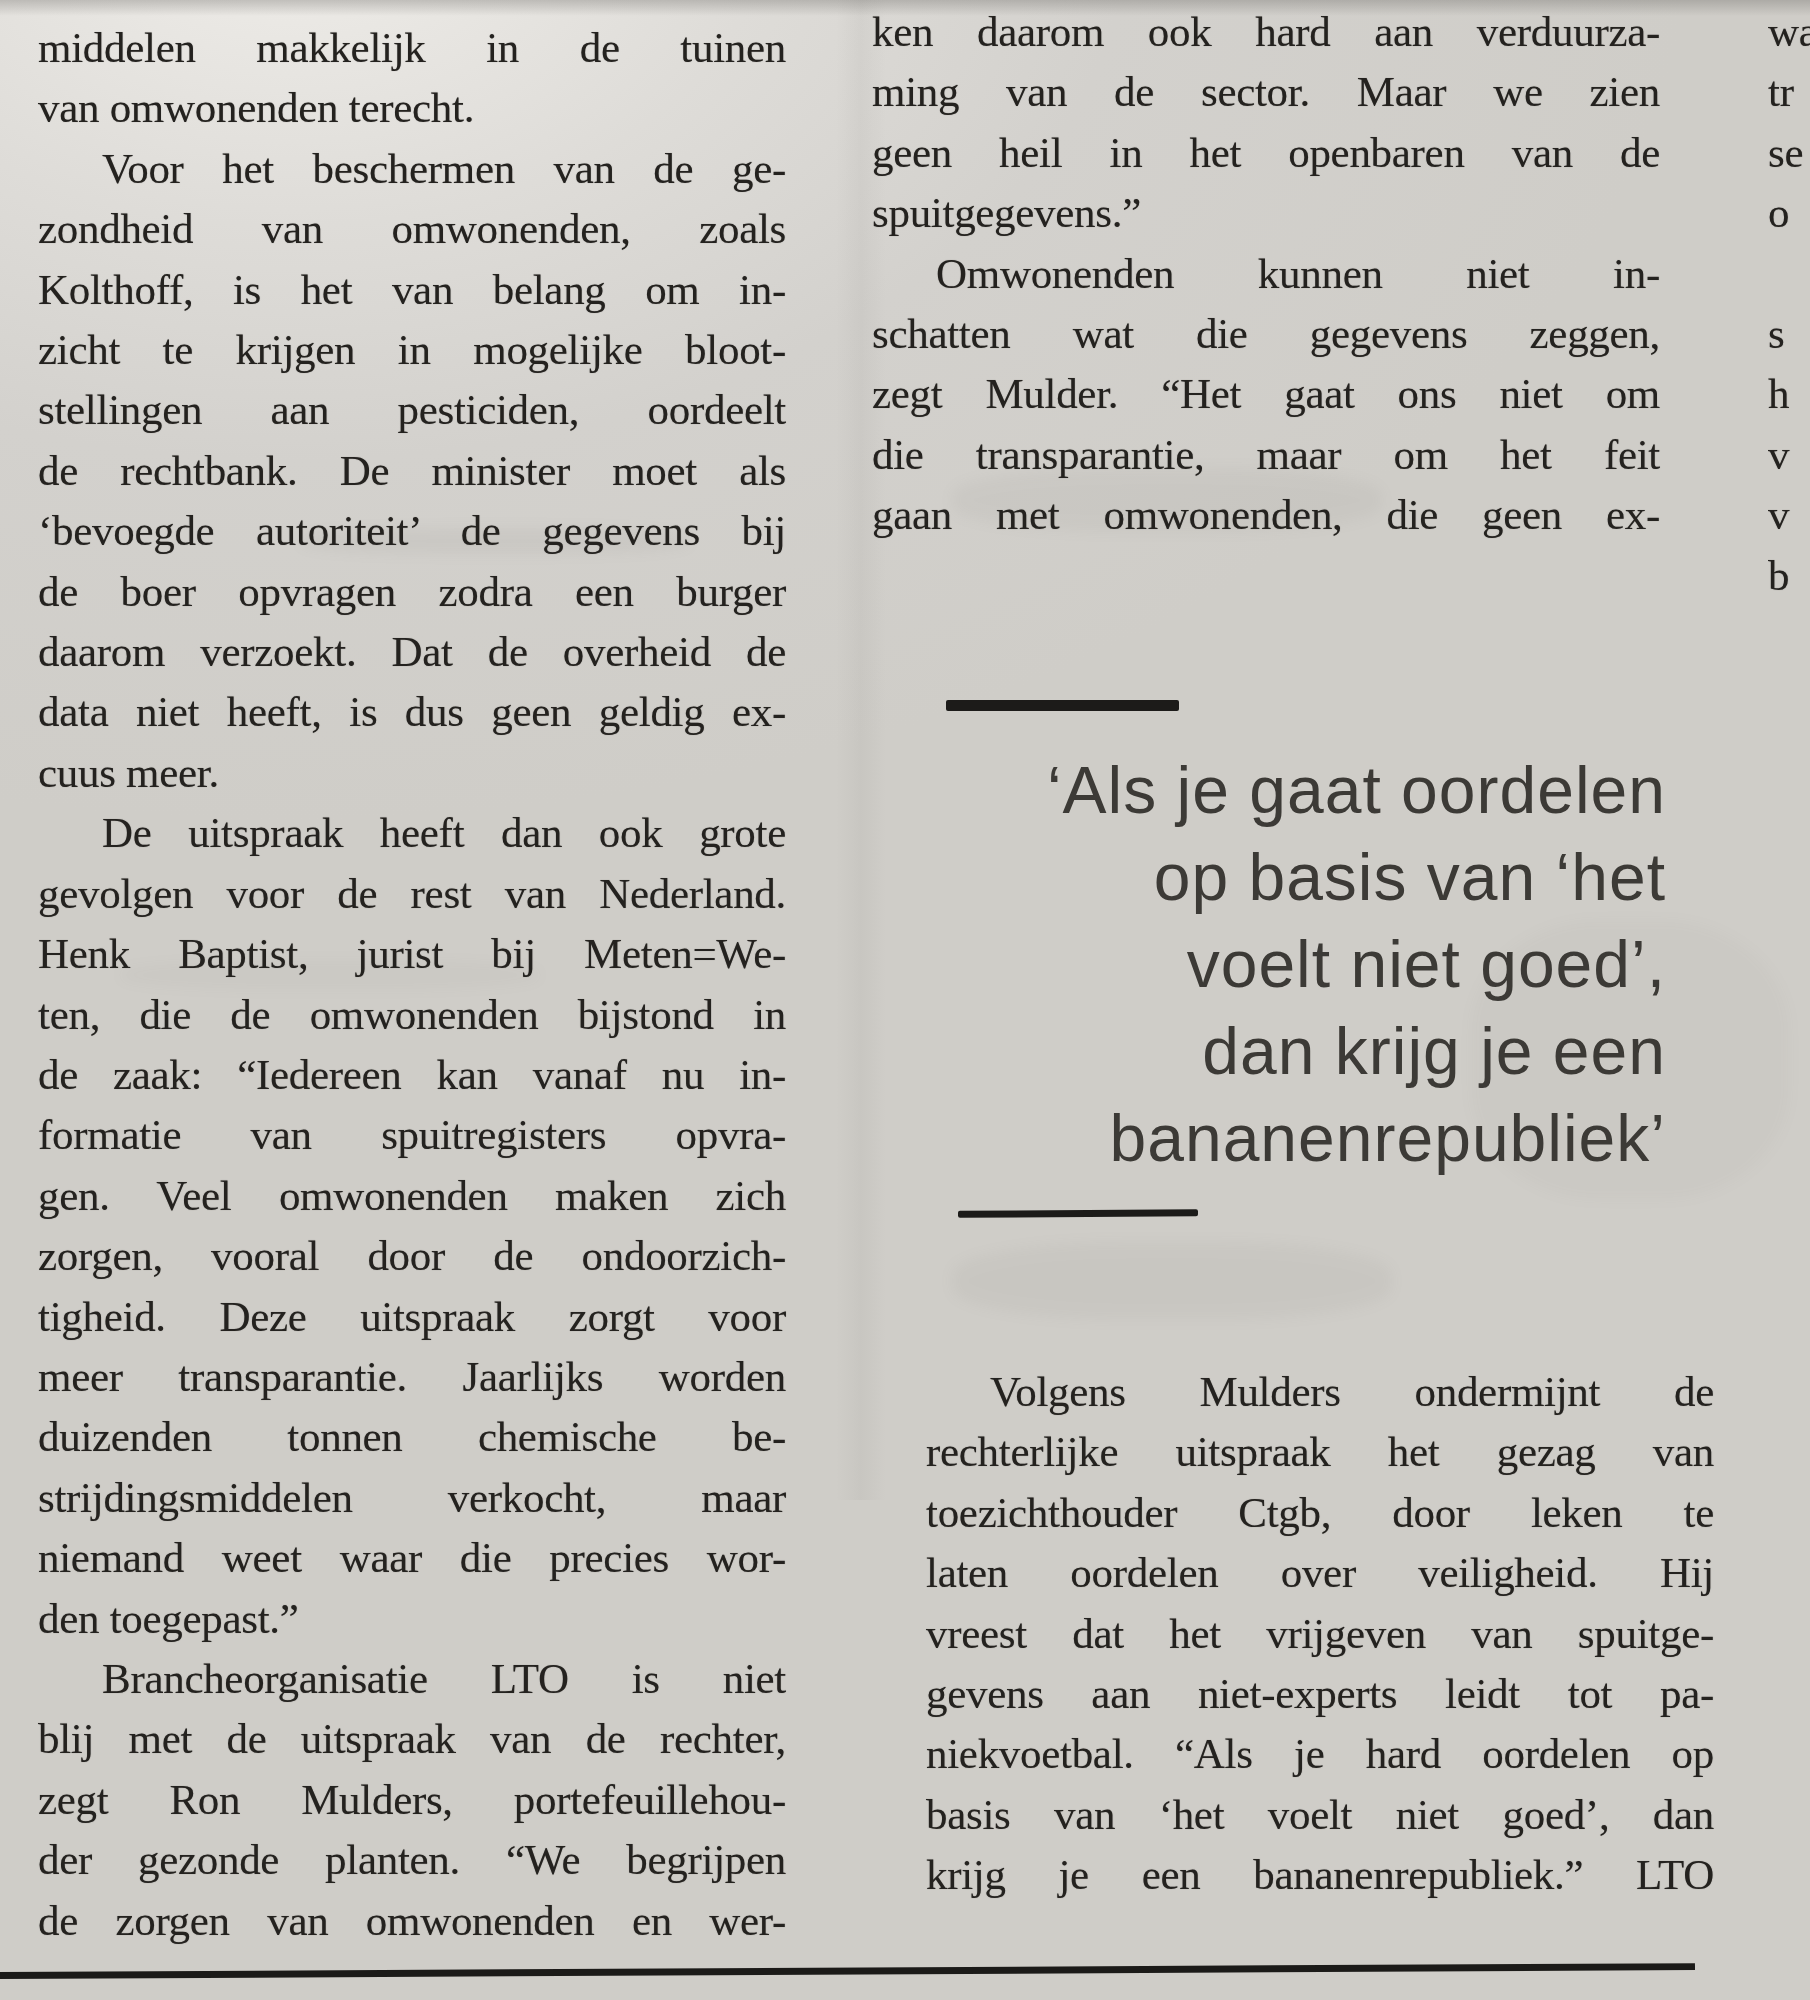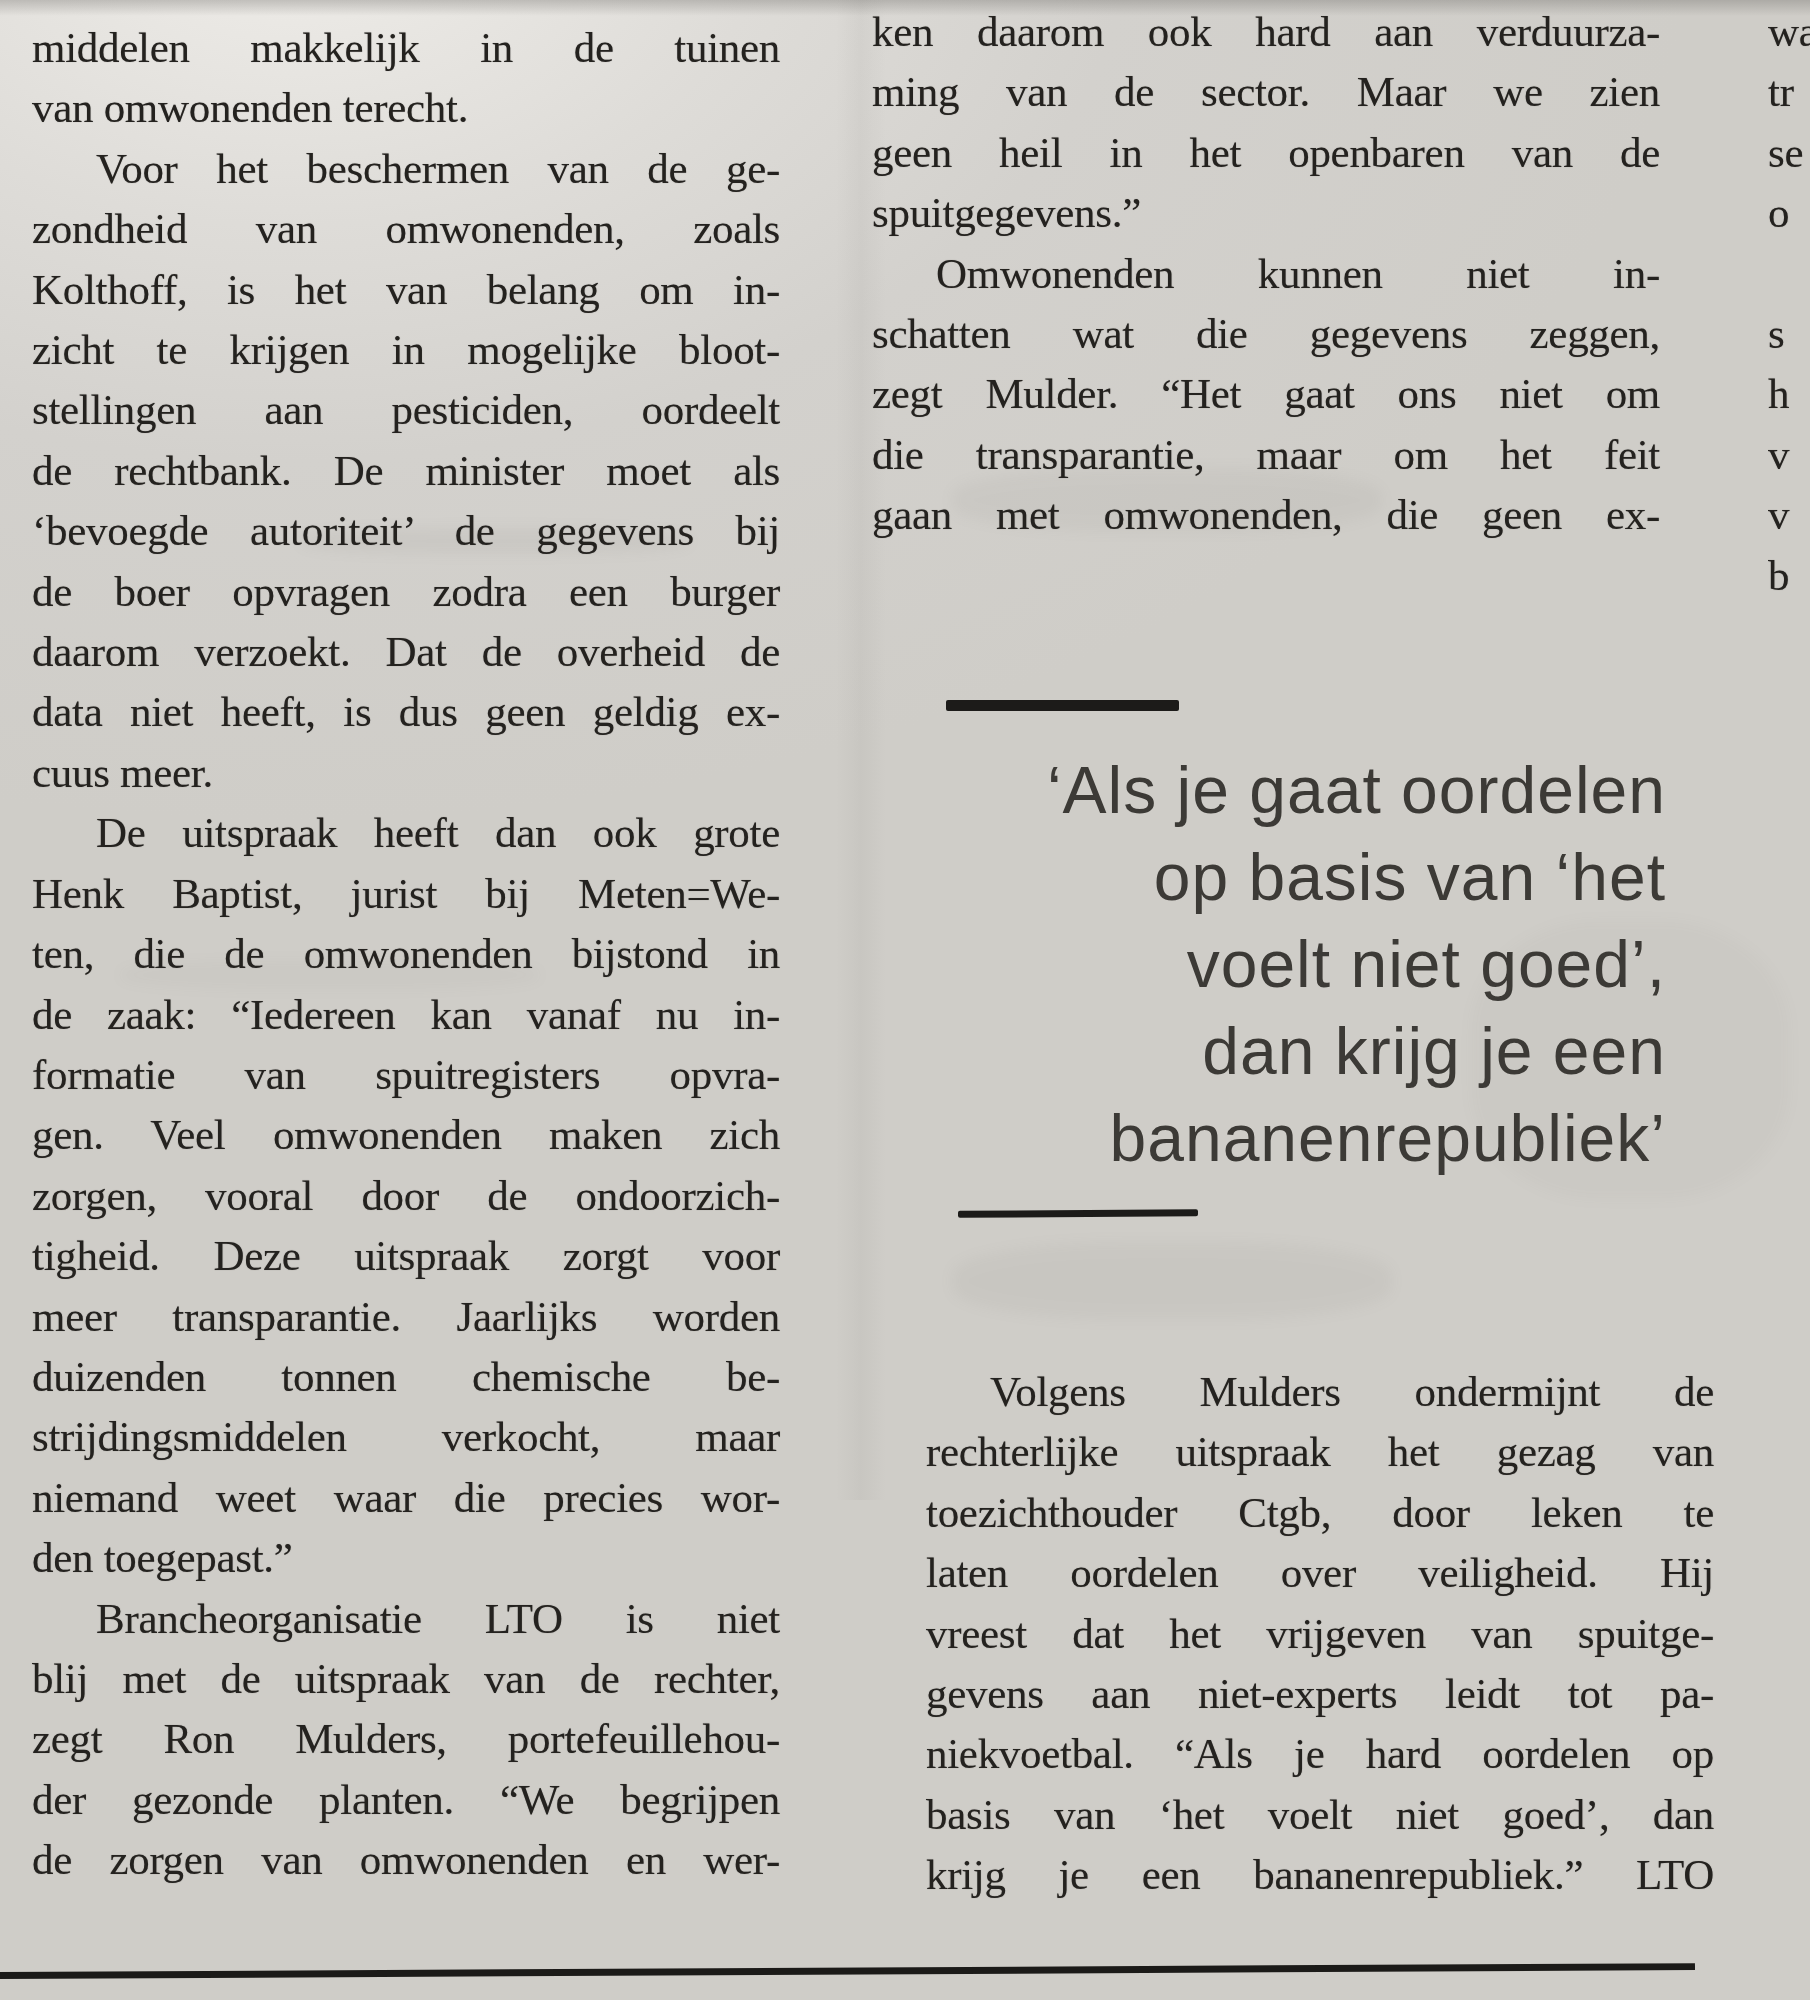--- a/index.html
+++ b/index.html
@@ -18,21 +18,21 @@
   .bodycol .line{
     line-height:60.4px;
     white-space:nowrap;
     text-align:justify;
     text-align-last:justify;
     text-shadow:0 0 1px rgba(32,30,27,.38);
   }
   .bodycol .line.end{text-align-last:left;}
   .bodycol .line.indent{text-indent:64px;}
   .bodycol .line.blank{visibility:hidden;}
-  .col-left{left:32px;top:18px;width:748px;font-family:Liberation Serif, serif;}
+  .col-left{left:38px;top:18px;width:748px;font-family:Liberation Serif, serif;}
   .col-mid-top{left:872px;top:2px;width:788px;}
   .col-mid-bottom{left:926px;top:1362px;width:788px;}
   
   .col-right{left:1768px;top:2px;width:42px;overflow:hidden;}
   .col-right .line{text-align:left;text-align-last:left;white-space:nowrap;}
   
   .quote-block{position:absolute;left:946px;top:700px;width:720px;}
   .qrule{background:#1c1b19;border-radius:2px;}
   .qrule-top{width:233px;height:11px;}
   .qrule-bottom{width:240px;height:7px;margin-left:12px;margin-top:28px;transform:rotate(-0.4deg);}
@@ -72,20 +72,21 @@
       <div class="line">Kolthoff, is het van belang om in-</div>
       <div class="line">zicht te krijgen in mogelijke bloot-</div>
       <div class="line">stellingen aan pesticiden, oordeelt</div>
       <div class="line">de rechtbank. De minister moet als</div>
       <div class="line">‘bevoegde autoriteit’ de gegevens bij</div>
       <div class="line">de boer opvragen zodra een burger</div>
       <div class="line">daarom verzoekt. Dat de overheid de</div>
       <div class="line">data niet heeft, is dus geen geldig ex-</div>
       <div class="line end">cuus meer.</div>
       <div class="line indent">De uitspraak heeft dan ook grote</div>
+      <div class="line">gevolgen voor de rest van Nederland.</div>
       <div class="line">Henk Baptist, jurist bij Meten=We-</div>
       <div class="line">ten, die de omwonenden bijstond in</div>
       <div class="line">de zaak: “Iedereen kan vanaf nu in-</div>
       <div class="line">formatie van spuitregisters opvra-</div>
       <div class="line">gen. Veel omwonenden maken zich</div>
       <div class="line">zorgen, vooral door de ondoorzich-</div>
       <div class="line">tigheid. Deze uitspraak zorgt voor</div>
       <div class="line">meer transparantie. Jaarlijks worden</div>
       <div class="line">duizenden tonnen chemische be-</div>
       <div class="line">strijdingsmiddelen verkocht, maar</div>

